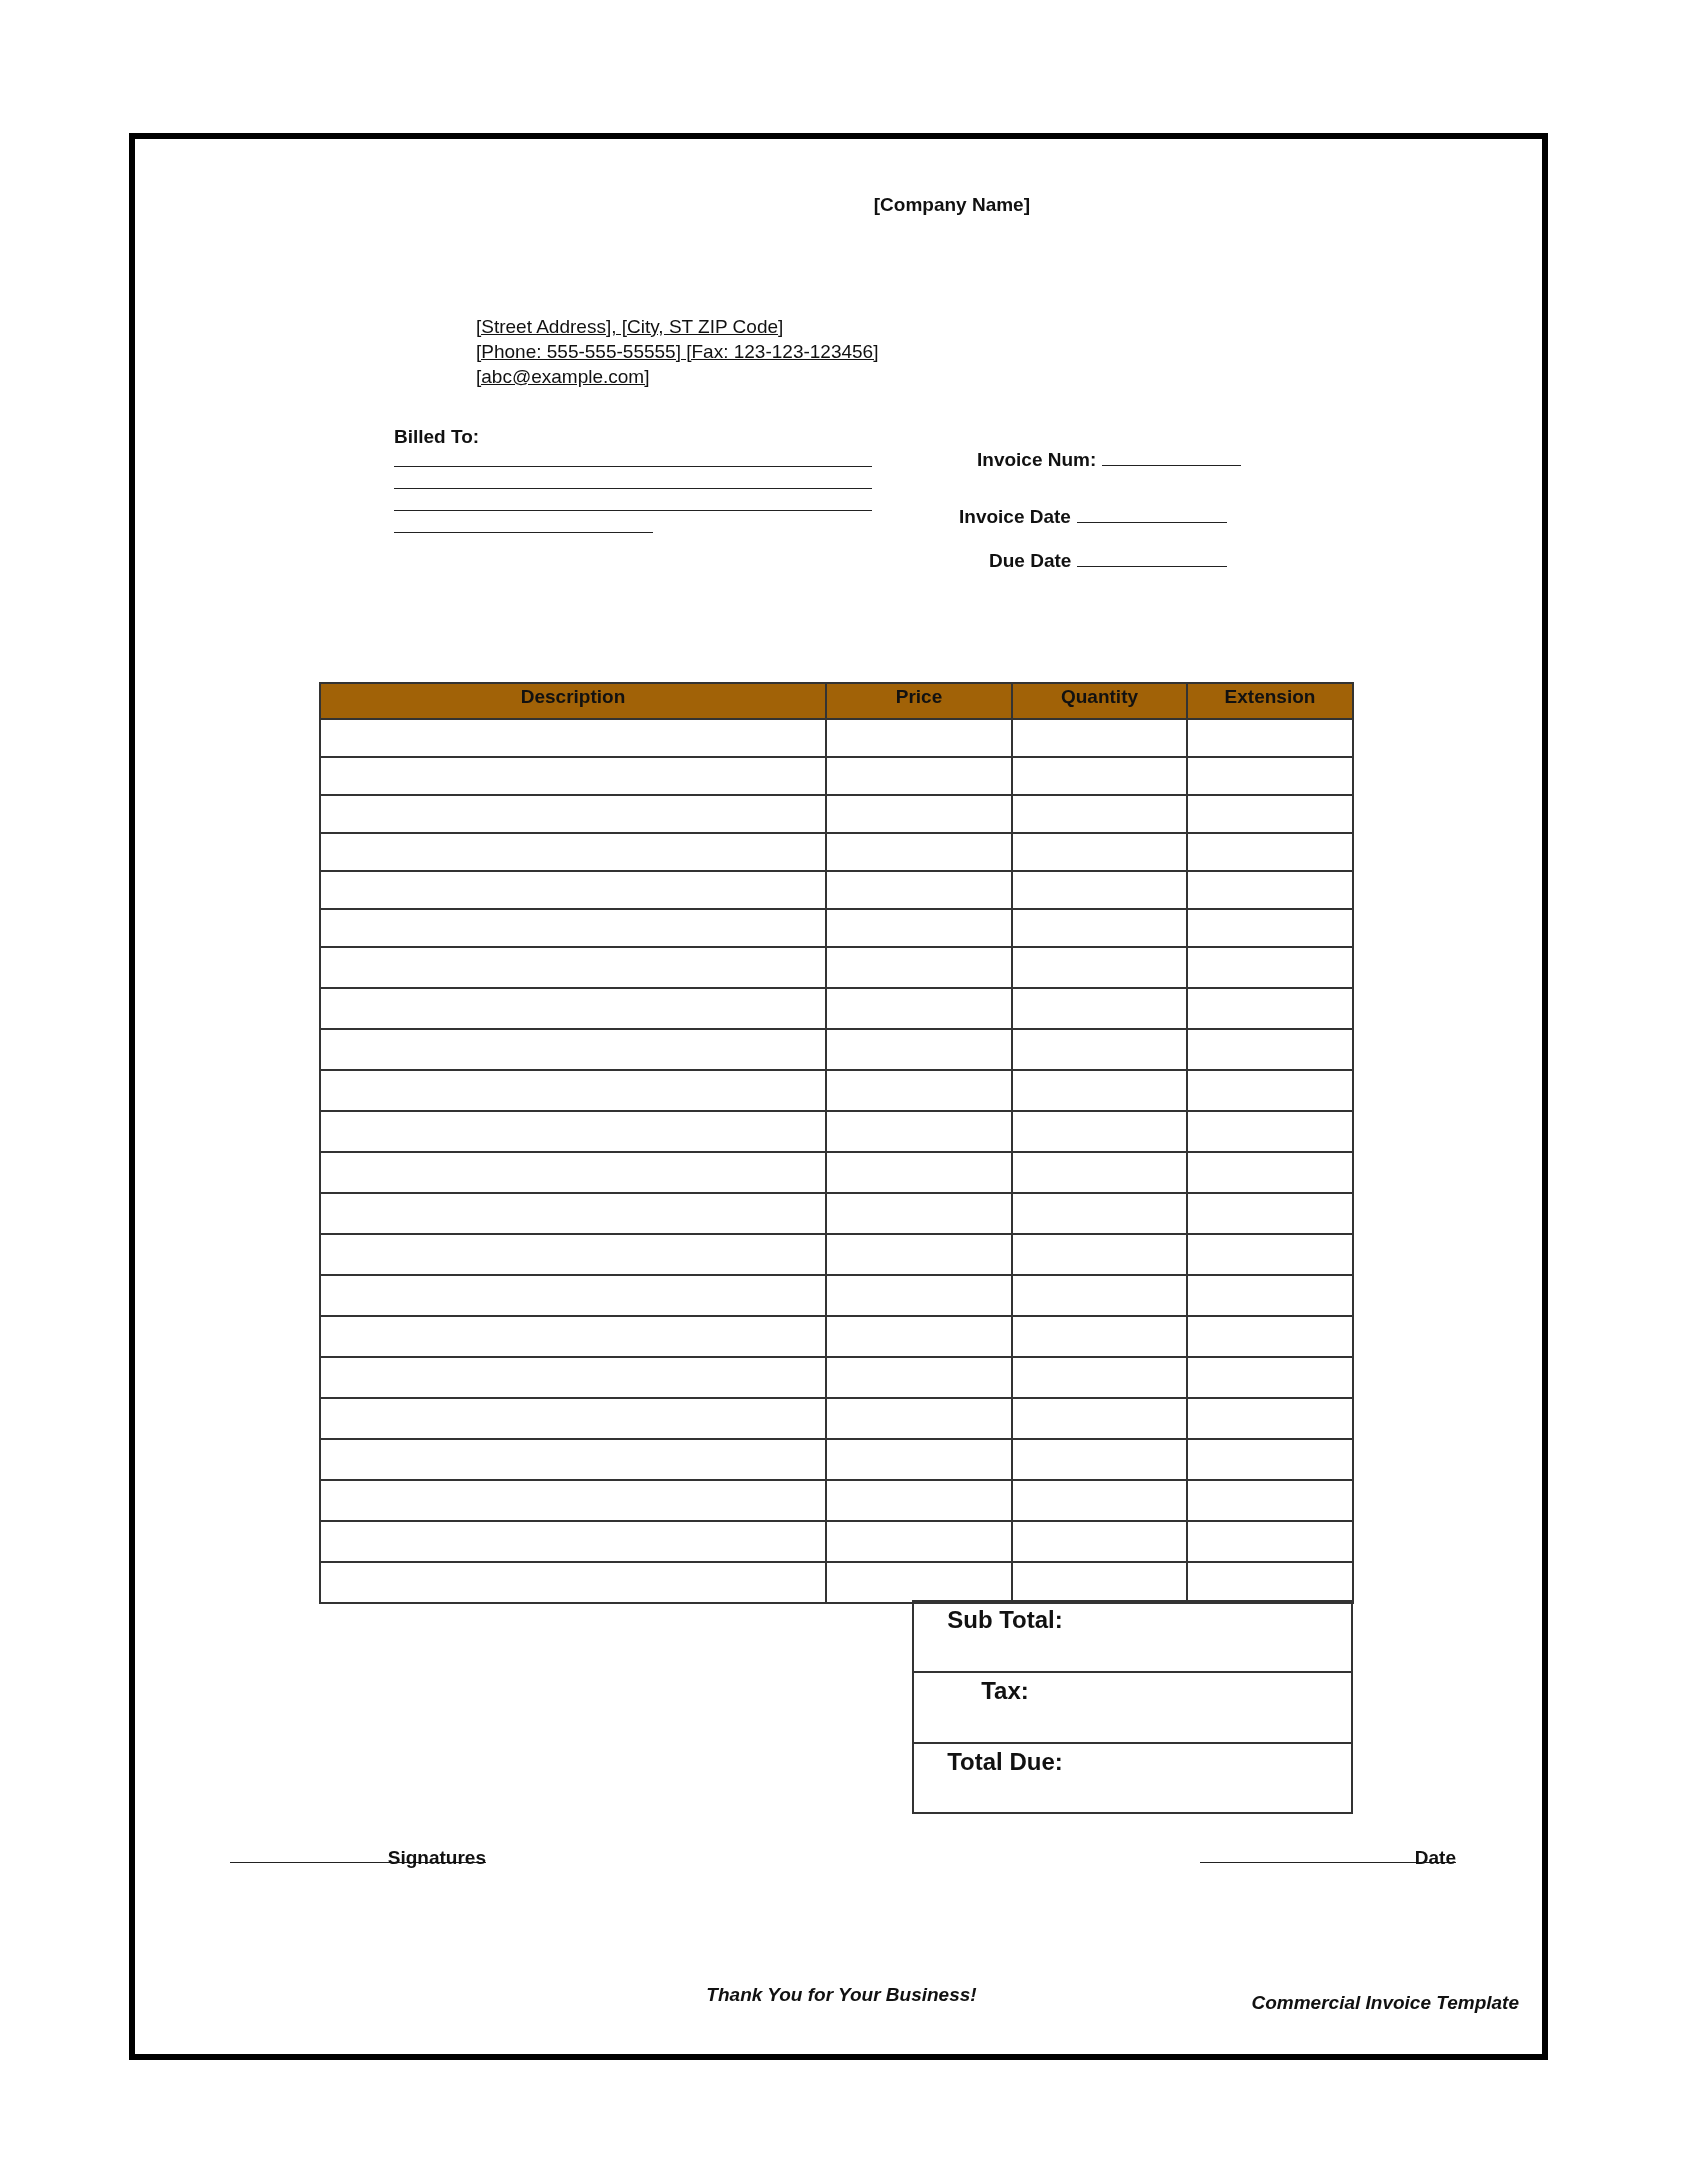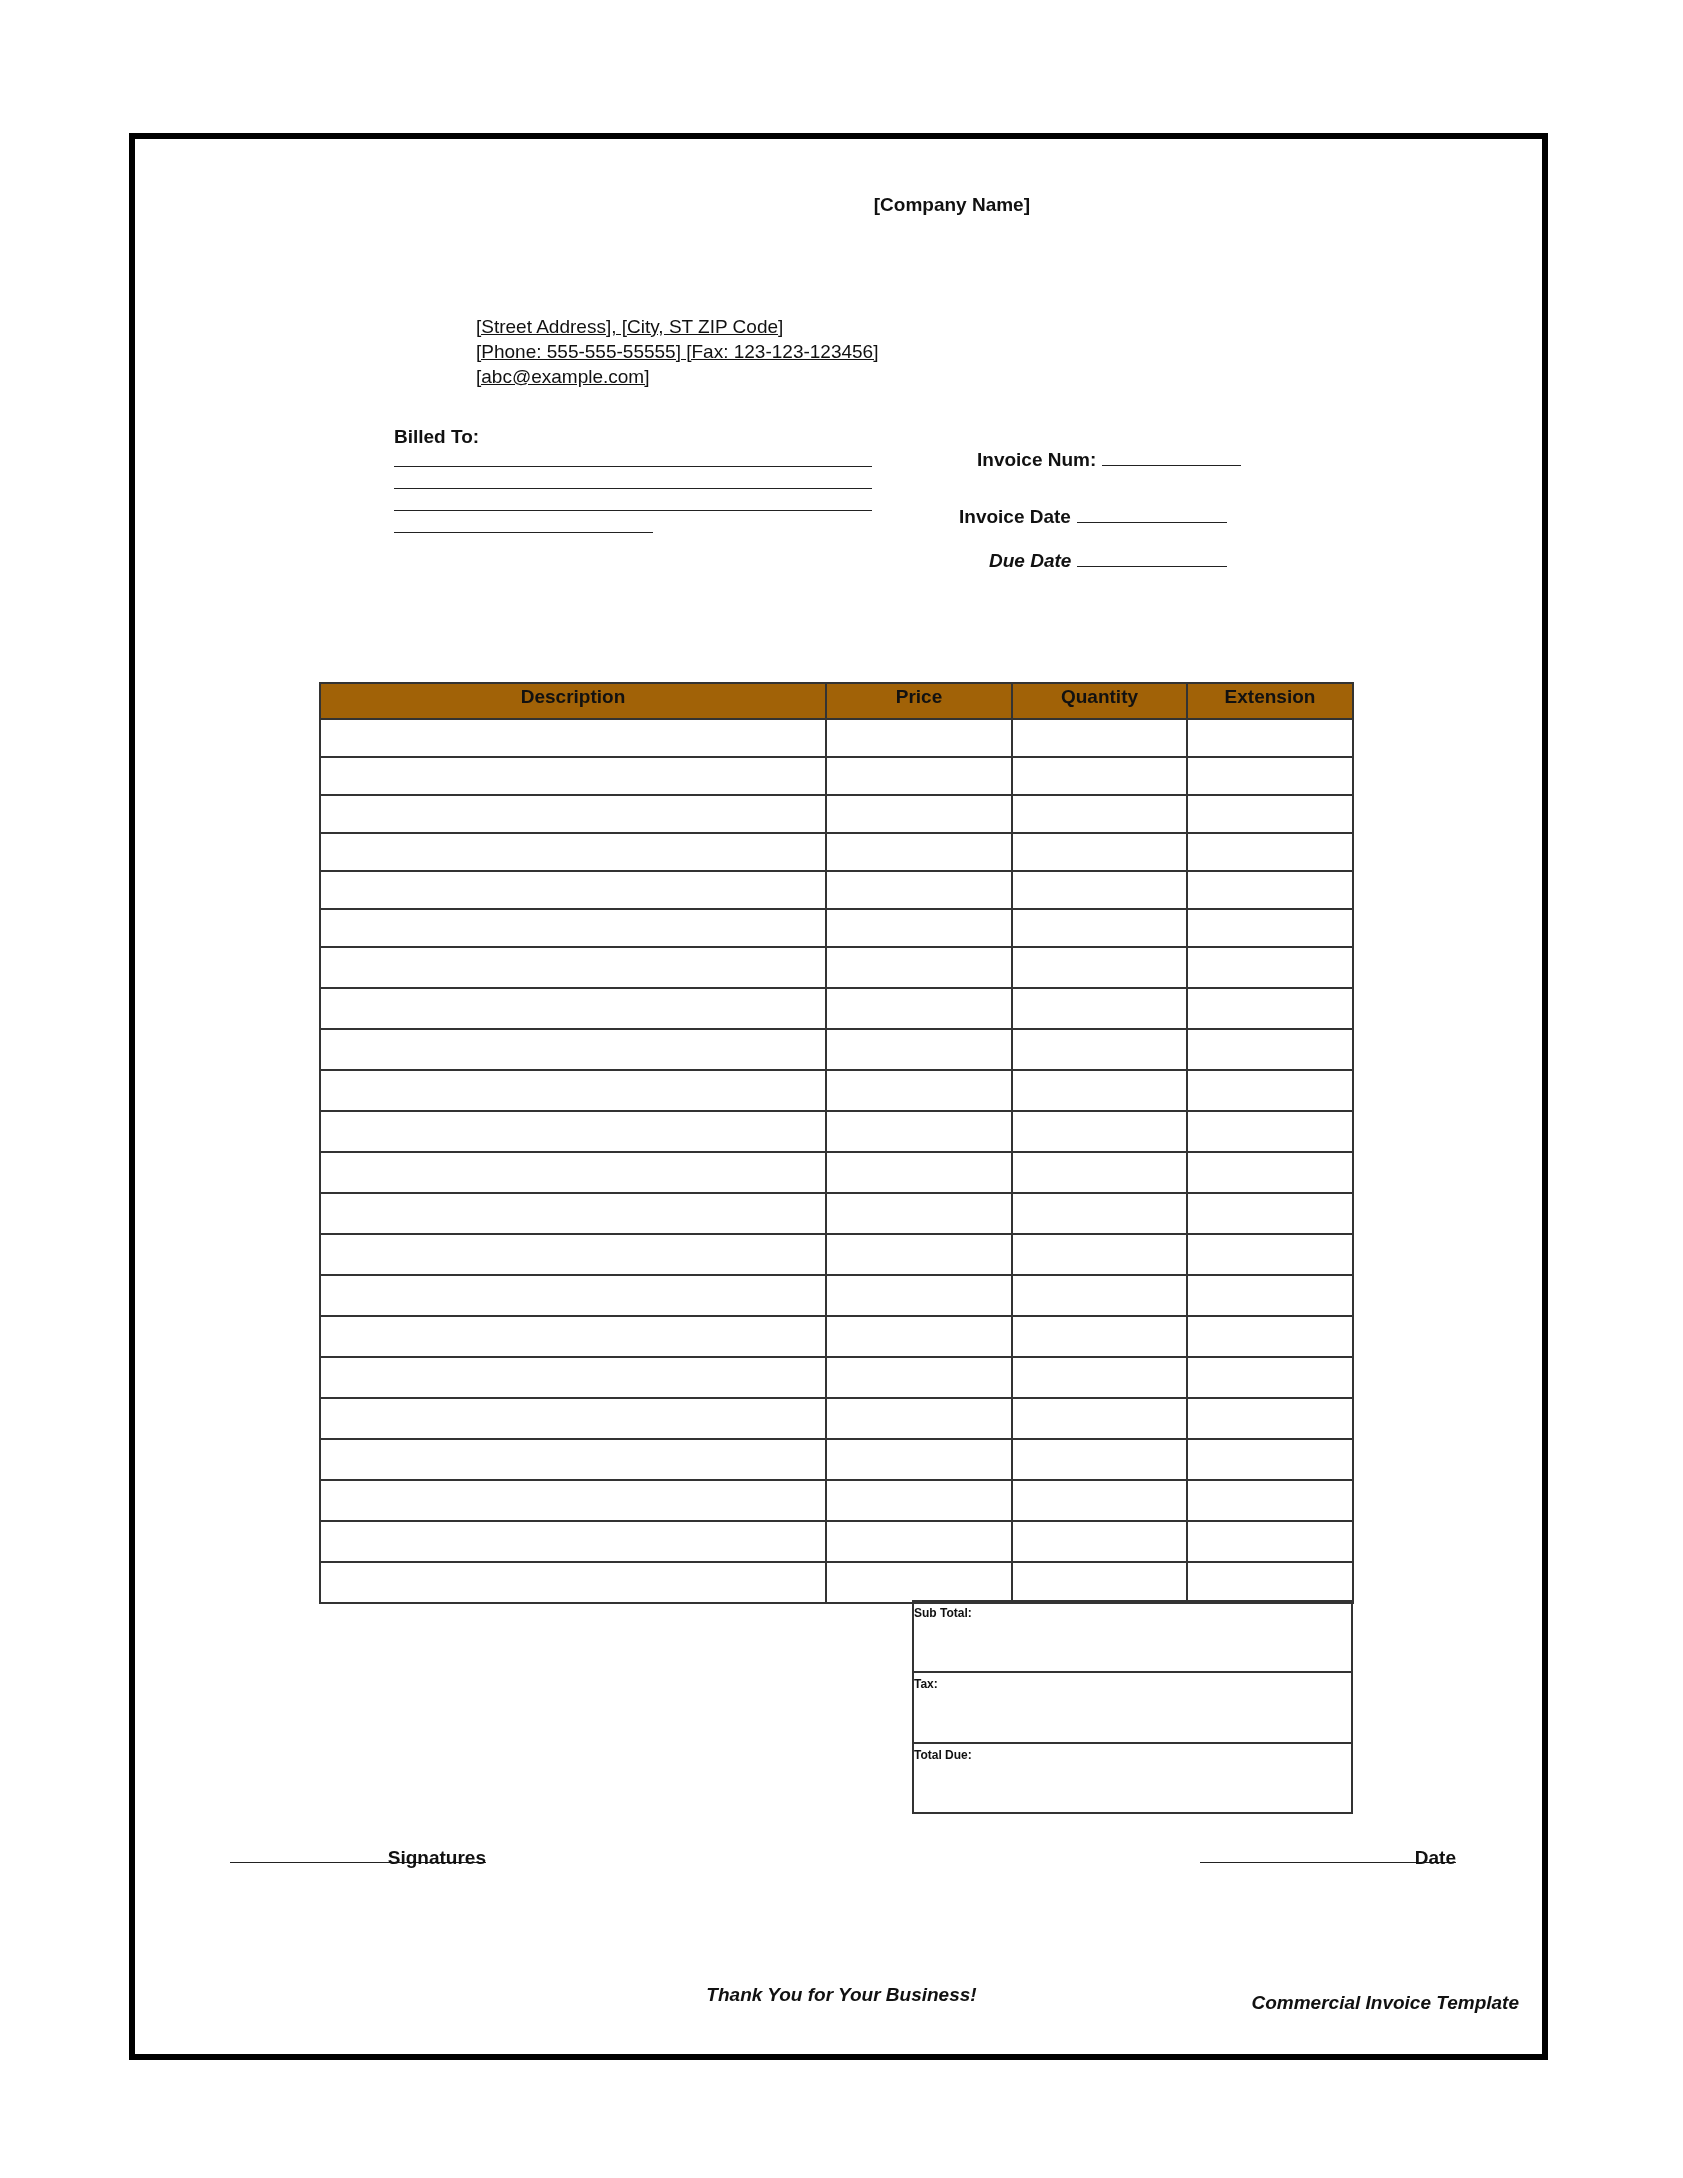--- a/index.html
+++ b/index.html
@@ -19,21 +19,21 @@
                   border-bottom: 1.5px solid #222; height: 1px; margin-left: 6px; }
   table.items { position: absolute; left: 319px; top: 682px; border-collapse: collapse;
                 table-layout: fixed; width: 1034px; }
   table.items th, table.items td { border: 2px solid #333; padding: 0; }
   table.items th { background: #a16207; font-weight: bold; font-size: 19px; height: 36px;
                    text-align: center; vertical-align: top; padding-top: 2px; box-sizing: border-box; }
   table.items td { background: #fff; }
   .totals { position: absolute; left: 912px; top: 1600px; width: 441px; border-collapse: collapse;
             table-layout: fixed; }
   .totals td { border: 2px solid #333; height: 71px; vertical-align: top; padding: 0; box-sizing: border-box; }
-  .totals .lbl { display: block; width: 182px; text-align: left; font-weight: bold; font-size: 12px;
+  .totals .lbl { display: block; width: 182px; text-align: center; font-weight: bold; font-size: 24px;
                  padding-top: 4px; }
   .sig-line { position: absolute; top: 1862px; width: 256px; border-top: 1.5px solid #222; }
   .sig-label { position: absolute; top: 1857px; width: 256px; text-align: right;
                font-weight: bold; font-size: 19px; }
   .thanks { left: 693px; width: 297px; top: 1984px; text-align: center; font-weight: bold;
             font-style: italic; font-size: 19px; }
   .tmpl { left: 1168px; width: 351px; top: 1992px; text-align: right; font-weight: bold;
           font-style: italic; font-size: 19px; }
 </style>
 </head>
@@ -54,21 +54,21 @@
 <div class="bline" style="top:488px;width:478px;"></div>
 <div class="bline" style="top:510px;width:478px;"></div>
 <div class="bline" style="top:532px;width:259px;"></div>
 
 <div class="meta-row" style="left:977px;top:449px;">
   <span>Invoice Num:</span><span class="ul" style="width:139px;"></span>
 </div>
 <div class="meta-row" style="left:959px;top:506px;">
   <span>Invoice Date</span><span class="ul" style="width:150px;"></span>
 </div>
-<div class="meta-row" style="left:989px;top:550px;font-style:italic;">
+<div class="meta-row" style="left:989px;top:550px;">
   <span>Due Date</span><span class="ul" style="width:150px;"></span>
 </div>
 
 <table class="items">
   <colgroup>
     <col style="width:506px">
       <col style="width:186px">
       <col style="width:175px">
       <col style="width:166px">
   </colgroup>

